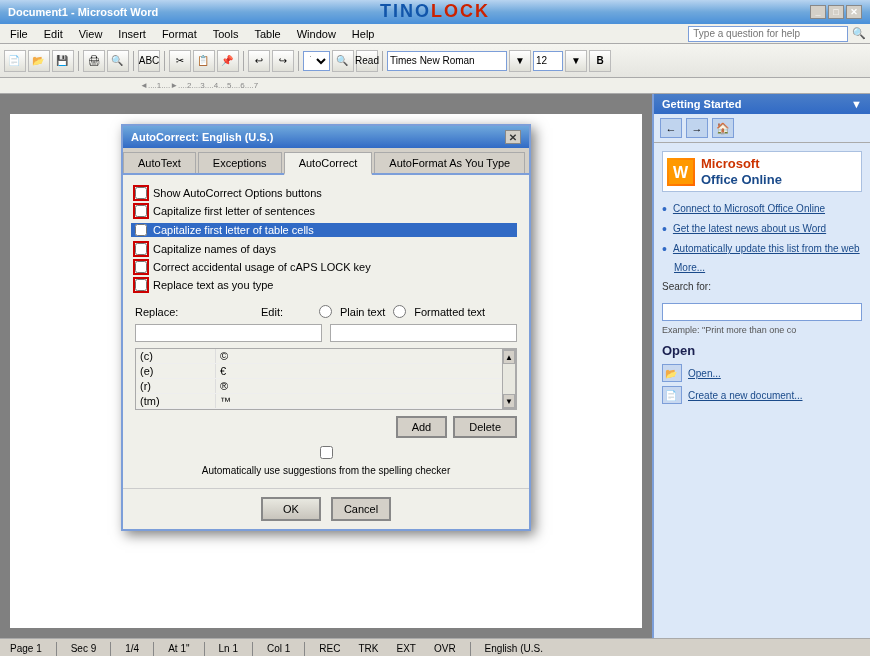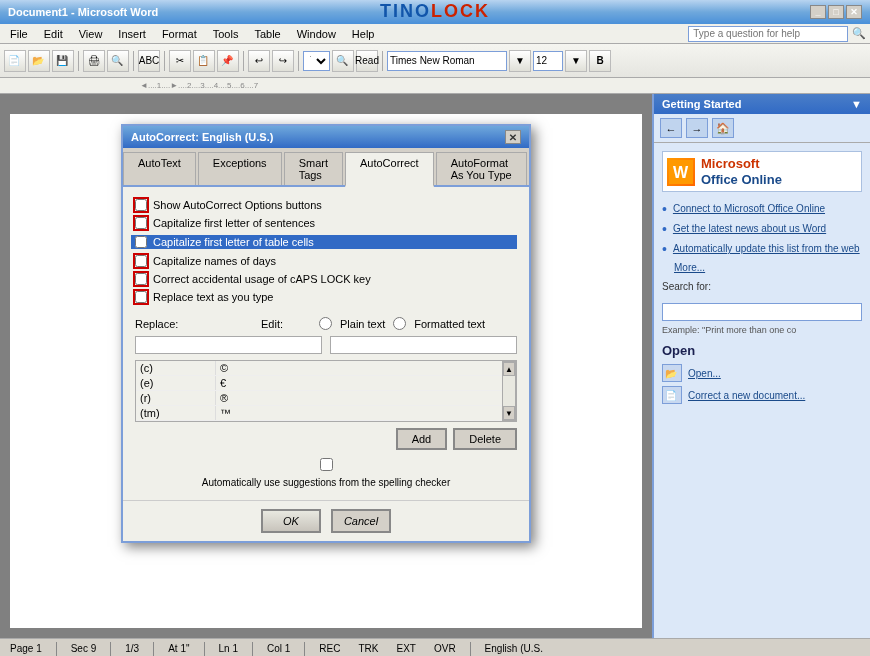--- a/index.html
+++ b/index.html
@@ -355,21 +355,20 @@
       background: #f0f0ea;
       border-top: 1px solid #ccc;
     }
     .footer-btn {
       background: #d4d0c8;
       border: 2px solid #888;
       padding: 4px 4px;
       font-size: 11px;
       cursor: pointer;
       min-width: 60px;
-      font-style: italic;
     }
     .footer-btn.ok {
       background: linear-gradient(to bottom, #e8e8e0, #c8c4bc);
     }
 
     
     #statusbar {
       background: #d4d0c8;
       height: 20px;
       border-top: 1px solid #aaa;
@@ -466,21 +465,20 @@
       <div id="dialog">
 
         <div id="dialog-titlebar">
           <span>AutoCorrect: English (U.S.)</span>
           <div id="dialog-close">✕</div>
         </div>
 
         <div id="dialog-tabs">
           <div class="dialog-tab">AutoText</div>
           <div class="dialog-tab">Exceptions</div>
-          <div class="dialog-tab">Smart Tags</div>
           <div class="dialog-tab active">AutoCorrect</div>
           <div class="dialog-tab">AutoFormat As You Type</div>
         </div>
 
         <div id="dialog-body">
 
           <div class="checkbox-row">
             <input type="checkbox" style="outline: rgb(204, 0, 0) solid 2px;">
             <span class="checkbox-label">Show AutoCorrect Options buttons</span>
           </div>
@@ -610,32 +608,32 @@
       <input type="text" class="panel-search" style="">
       <div class="panel-example">Example: "Print more than one co</div>
 
       <div class="panel-section-title">Open</div>
       <div class="panel-action">
         <div class="panel-action-icon">📂</div>
         <span class="panel-action-text">Open...</span>
       </div>
       <div class="panel-action">
         <div class="panel-action-icon">📄</div>
-        <span class="panel-action-text">Correct a new document...</span>
+        <span class="panel-action-text">Create a new document...</span>
       </div>
     </div>
   </div>
 </div>
 
 <div id="statusbar">
   <span class="status-item">Page 1</span>
   <div class="status-sep"></div>
   <span class="status-item">Sec 9</span>
   <div class="status-sep"></div>
-  <span class="status-item">1/3</span>
+  <span class="status-item">1/4</span>
   <div class="status-sep"></div>
   <span class="status-item">At 1"</span>
   <div class="status-sep"></div>
   <span class="status-item">Ln 1</span>
   <div class="status-sep"></div>
   <span class="status-item">Col 1</span>
   <div class="status-sep"></div>
   <span class="status-item">REC</span>
   <span class="status-item">TRK</span>
   <span class="status-item">EXT</span>

